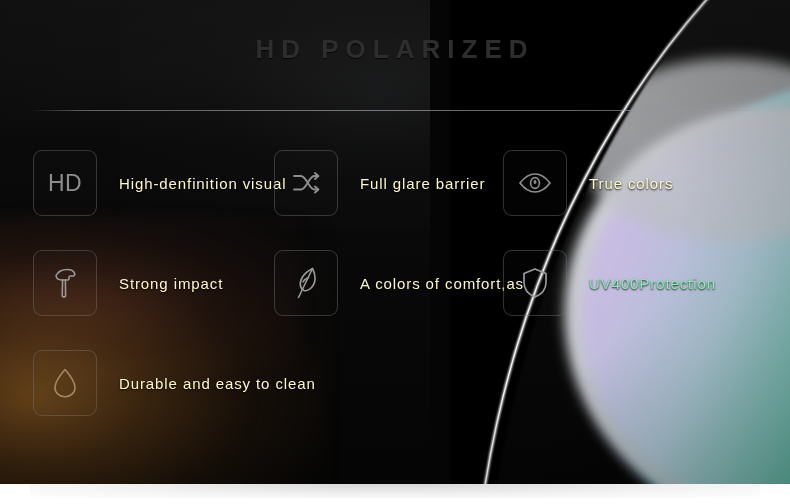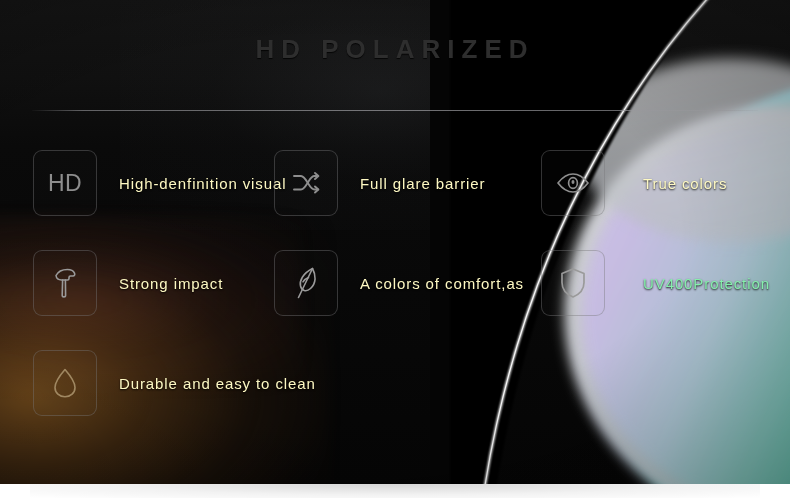--- a/index.html
+++ b/index.html
@@ -187,21 +187,21 @@
     text-shadow: 0 1px 2px rgba(0,0,0,0.95);
   }
 
   .label-dim {
     color: #86efac;
   }
 
   
   .col-1 { left: 33px; }
   .col-2 { left: 274px; }
-  .col-3 { left: 541px; gap: 16px; }
+  .col-3 { left: 503px; }
 
   
   .bottom-strip {
     position: absolute;
     left: 0;
     top: 484px;
     width: 790px;
     height: 20px;
     background: #ffffff;
   }

